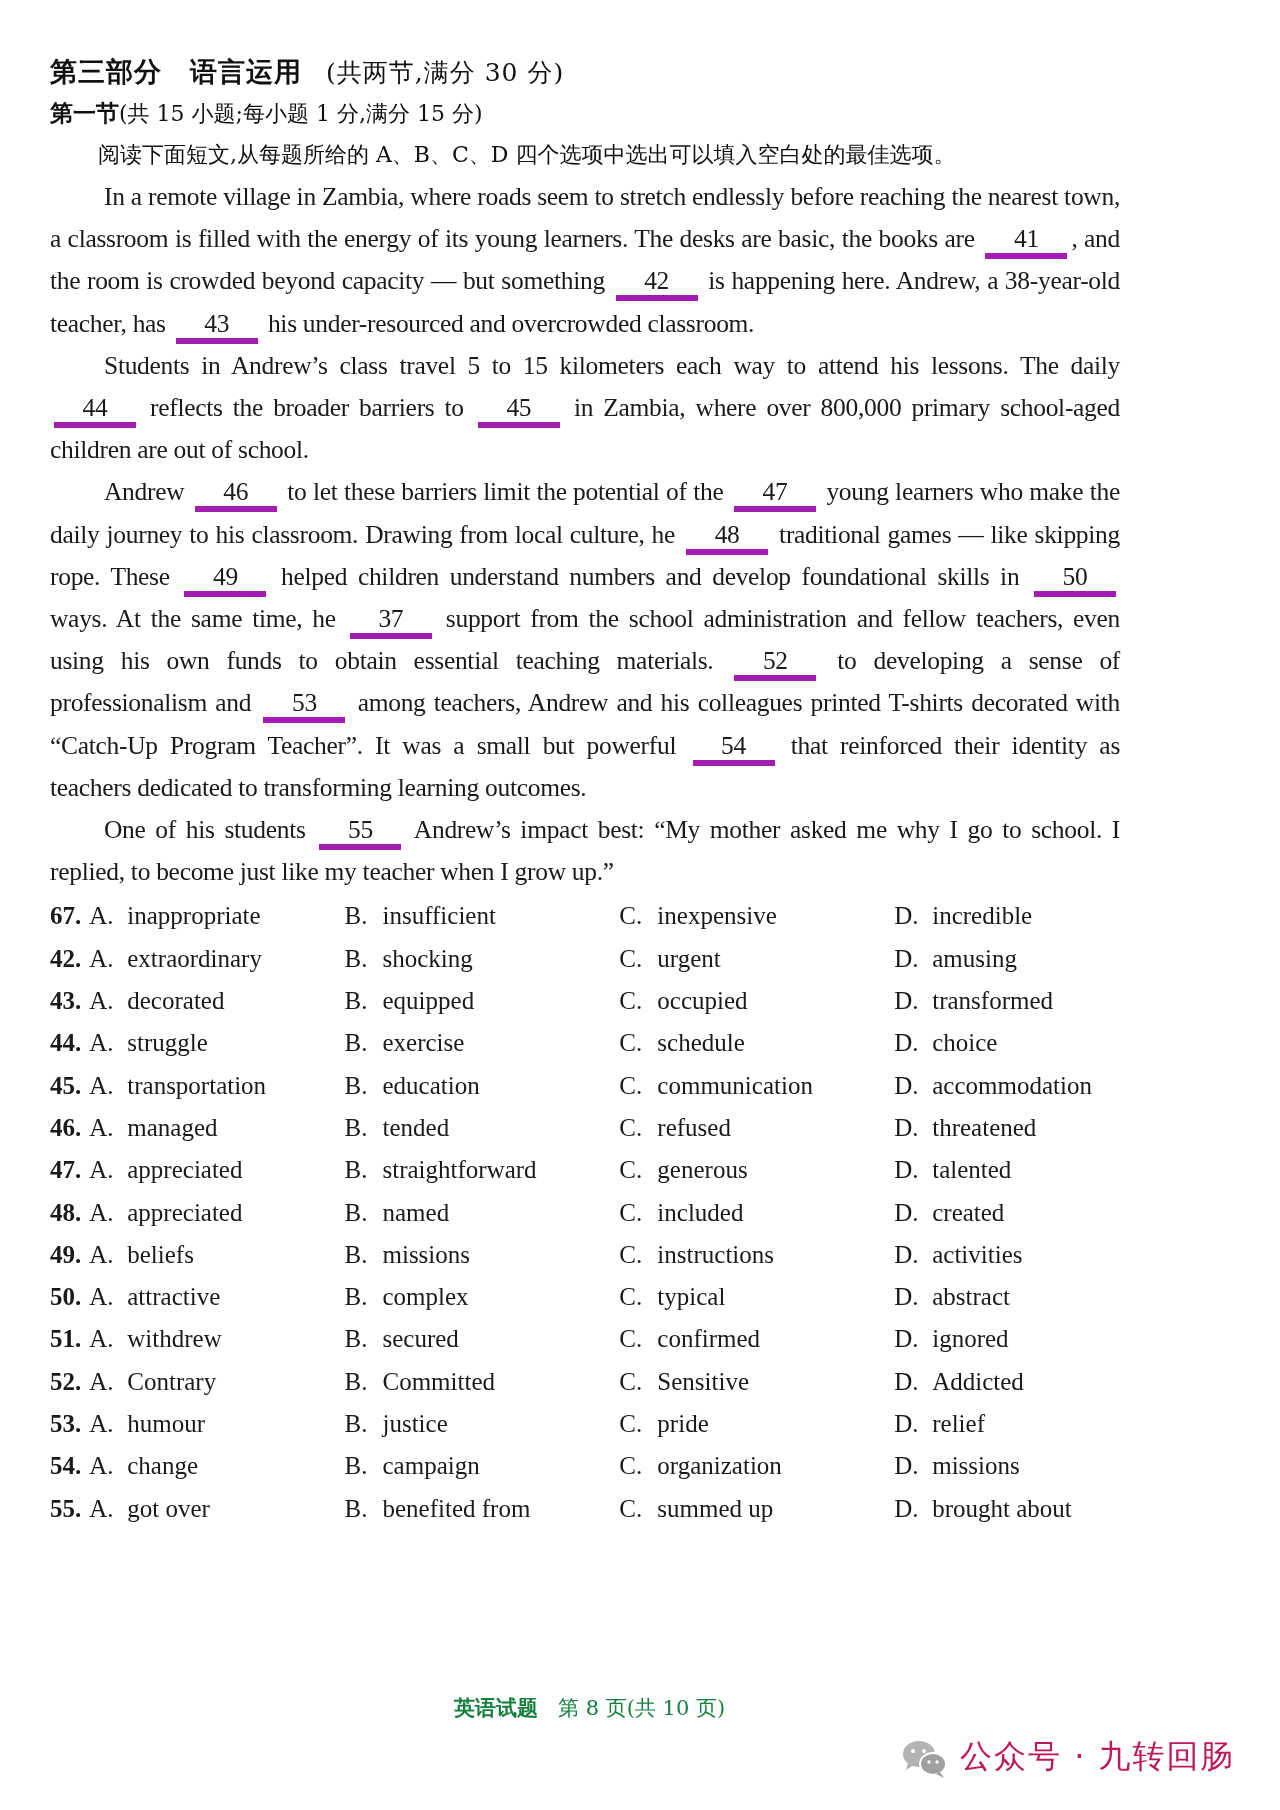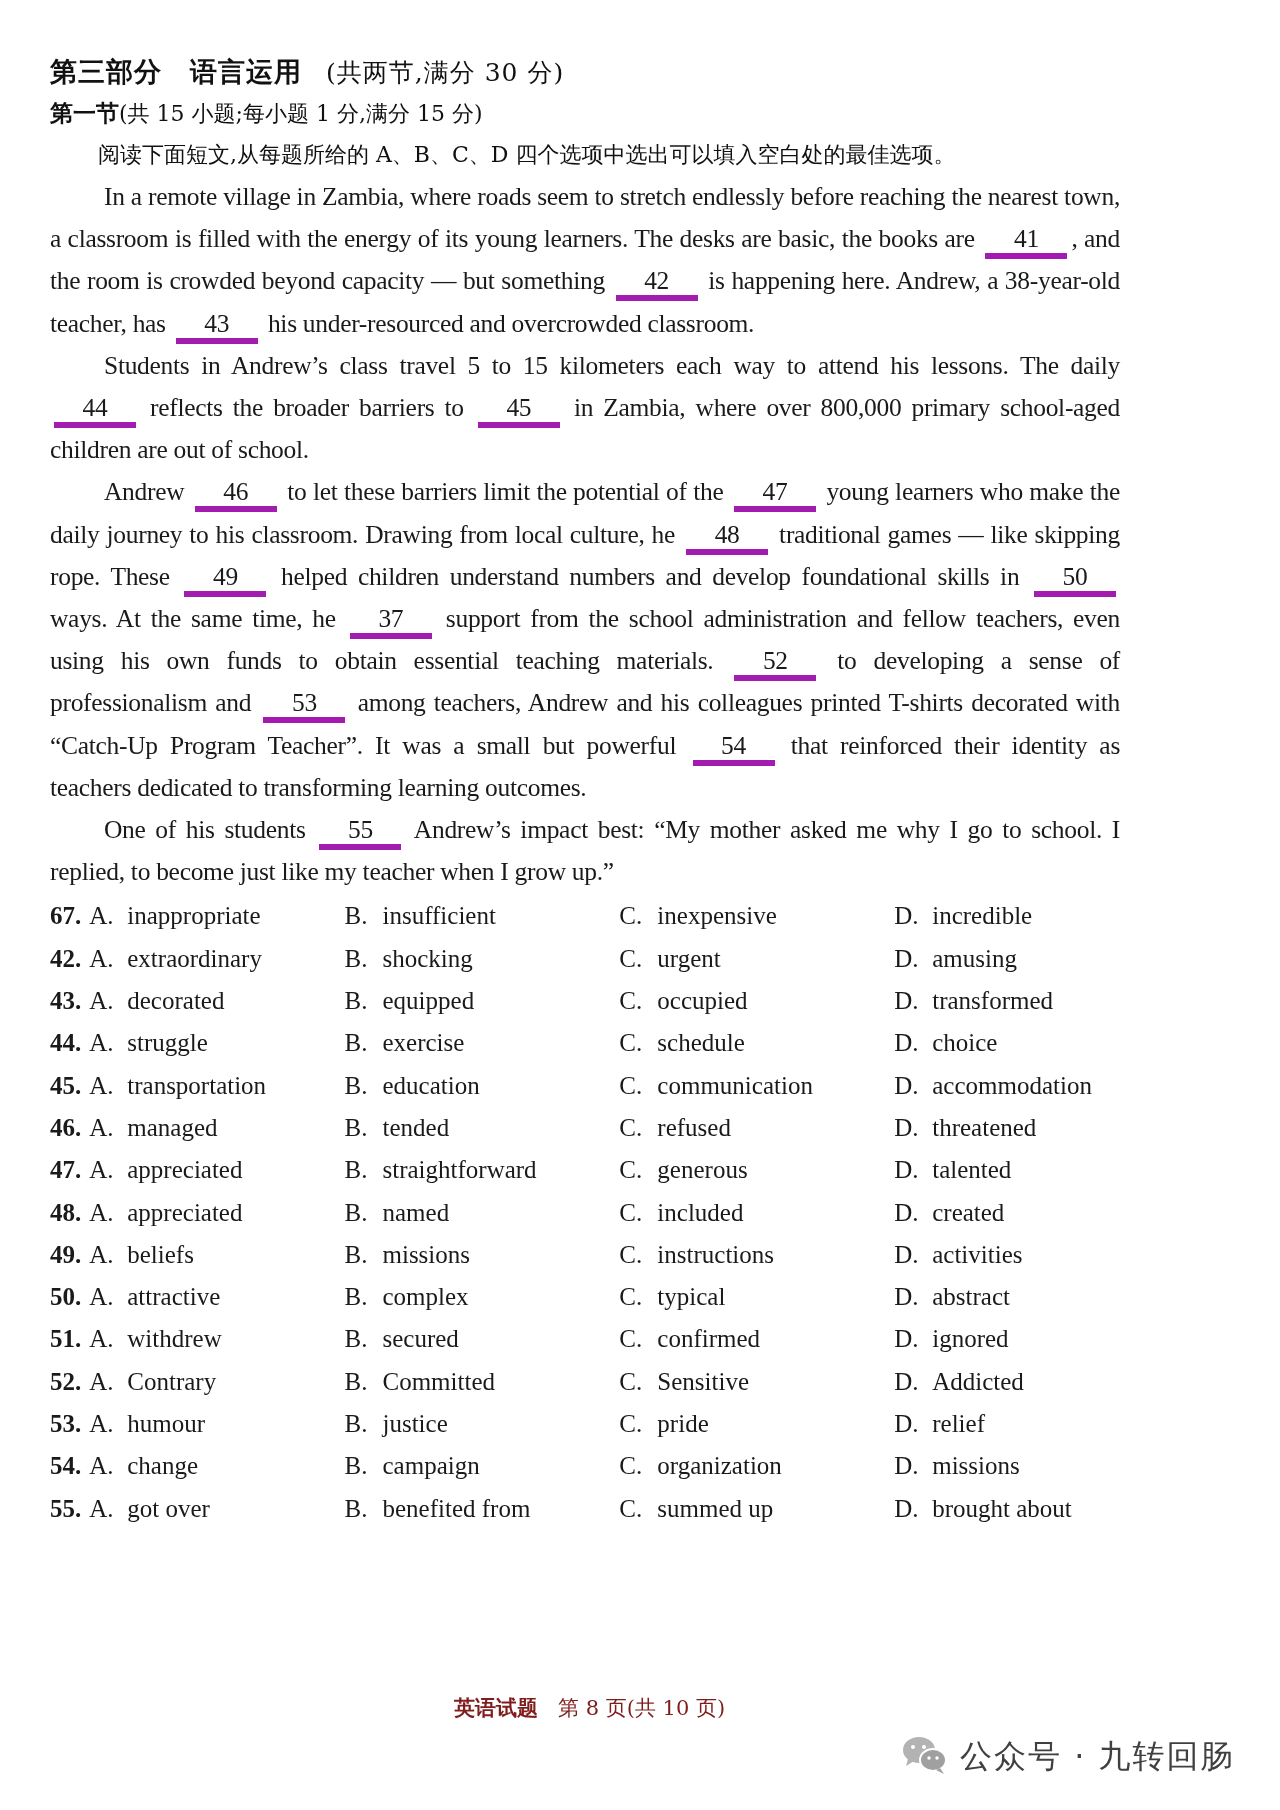--- a/index.html
+++ b/index.html
@@ -37,26 +37,26 @@
     .opt-row { display: flex; font-size: 25px; line-height: 42.3px; }
     .opt-num { width: 40px; font-weight: bold; font-family: "Liberation Serif", serif; }
     .opt-cell { display: flex; }
     .opt-cell .letter { width: 38px; }
     .c1 { width: 260px; }
     .c2 { width: 280px; }
     .c3 { width: 280px; }
     .c4 { width: 230px; }
     .footer {
       position: absolute; left: 454px; top: 1694px;
-      font-family: "DejaVu Serif", serif; font-size: 21px; color: #7f1d1d;
+      font-family: "DejaVu Serif", serif; font-size: 21px; color: #15803d;
     }
     .footer .title { font-family: "DejaVu Sans", sans-serif; font-weight: bold; }
     .watermark {
-      position: absolute; left: 902px; top: 1735px; display: flex; align-items: flex-start;
-      font-family: "DejaVu Sans", sans-serif; font-size: 32px; color: #404040;
+      position: absolute; left: 902px; top: 1735px; display: flex; align-items: flex-end;
+      font-family: "DejaVu Sans", sans-serif; font-size: 32px; color: #be185d;
       letter-spacing: 2px;
     }
     .watermark svg { margin-right: 12px; }
   </style>
 </head>
 <body>
 
 <div class="page">
   <div class="h1">
     <span>第三部分</span><span class="gap"></span><span>语言运用</span><span class="sub">(共两节,满分 30 分)</span>

